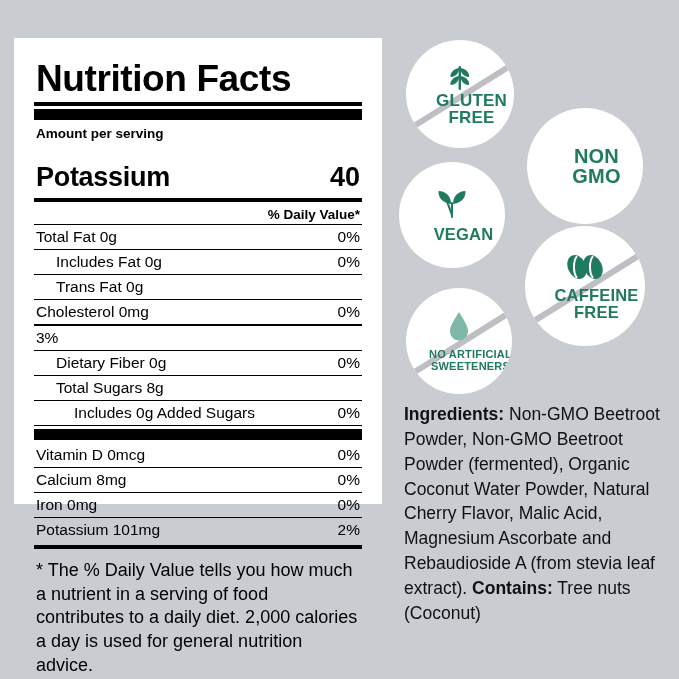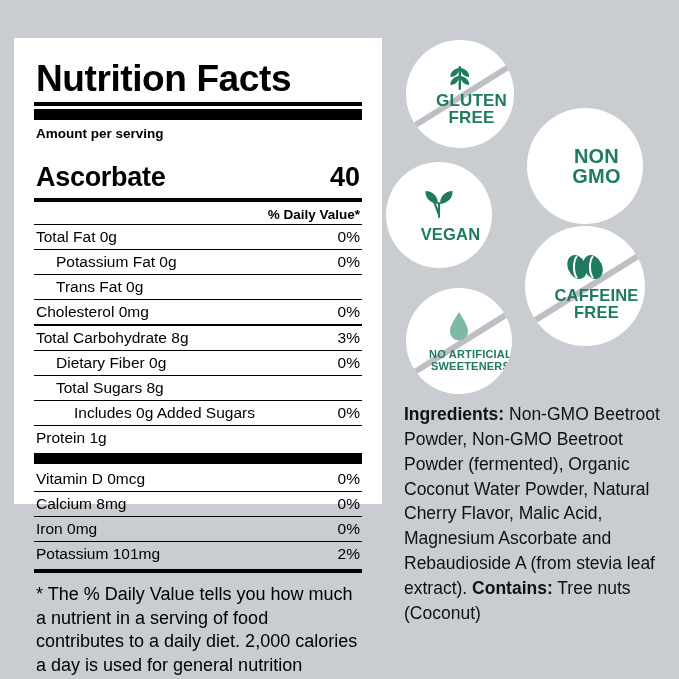--- a/index.html
+++ b/index.html
@@ -130,21 +130,21 @@
     height: 6px;
     background: #b9bcc1;
     transform: rotate(-32deg);
     transform-origin: center;
     opacity: .95;
   }
   .badge .glyph, .badge .b-label { position: relative; z-index: 2; }
 
   #badge-gluten { left: 406px; top: 40px;  width: 108px; height: 108px; }
   #badge-nongmo { left: 527px; top: 108px;  width: 116px; height: 116px; }
-  #badge-vegan  { left: 386px; top: 162px; width: 106px; height: 106px; text-align: center; }
+  #badge-vegan  { left: 399px; top: 162px; width: 106px; height: 106px; text-align: center; }
   #badge-caffeine{left: 525px; top: 226px; width: 120px; height: 120px; }
   #badge-sweet  { left: 406px; top: 288px; width: 106px; height: 106px; }
 
   #badge-gluten .b-label { font-size: 17px; }
   #badge-nongmo .b-label { font-size: 20px; }
   #badge-vegan  .b-label { font-size: 16.5px; }
   #badge-caffeine .b-label { font-size: 16.5px; }
   #badge-sweet  .b-label { font-size: 11px; }
 
   .leaf-svg { display:block; }
@@ -168,56 +168,55 @@
 <div class="nf-panel">
   <div class="nf-inner">
     <div class="nf-title">Nutrition Facts</div>
     <div class="rule-med"></div>
 
 
     <div class="rule-thick"></div>
 
     <div class="amount-line">Amount per serving</div>
     <div class="cal-row">
-      <span class="cal-label">Ascorbate</span>
+      <span class="cal-label">Potassium</span>
       <span class="cal-value">40</span>
     </div>
 
     <div class="rule-med"></div>
     <div class="dv-head">% Daily Value*</div>
     <div class="rule-hair"></div>
 
     <div class="nf-row">
       <span class="left bold">Total Fat  0g</span>
       <span class="right bold">0%</span>
     </div>
     <div class="rule-hair"></div>
 
     <div class="nf-row">
-      <span class="left indent1">Potassium Fat  0g</span>
+      <span class="left indent1">Includes Fat  0g</span>
       <span class="right bold">0%</span>
     </div>
     <div class="rule-hair"></div>
 
     <div class="nf-row">
       <span class="left indent1">Trans Fat  0g</span>
       <span class="right bold"></span>
     </div>
     <div class="rule-hair"></div>
 
     <div class="nf-row">
       <span class="left bold">Cholesterol  0mg</span>
       <span class="right bold">0%</span>
     </div>
     <div class="rule-hair"></div>
 
     <div class="rule-hair"></div>
 
     <div class="nf-row">
-      <span class="left bold">Total Carbohydrate  8g</span>
       <span class="right bold">3%</span>
     </div>
     <div class="rule-hair"></div>
 
     <div class="nf-row">
       <span class="left indent1">Dietary Fiber  0g</span>
       <span class="right bold">0%</span>
     </div>
     <div class="rule-hair"></div>
 
@@ -226,24 +225,20 @@
       <span class="right bold"></span>
     </div>
     <div class="rule-hair"></div>
 
     <div class="nf-row">
       <span class="left indent2">Includes 0g Added Sugars</span>
       <span class="right bold">0%</span>
     </div>
     <div class="rule-hair"></div>
 
-    <div class="nf-row">
-      <span class="left bold">Protein  1g</span>
-      <span class="right bold"></span>
-    </div>
 
     <div class="rule-thick"></div>
 
     <div class="nf-row">
       <span class="left">Vitamin D  0mcg</span>
       <span class="right">0%</span>
     </div>
     <div class="rule-hair"></div>
 
     <div class="nf-row">

